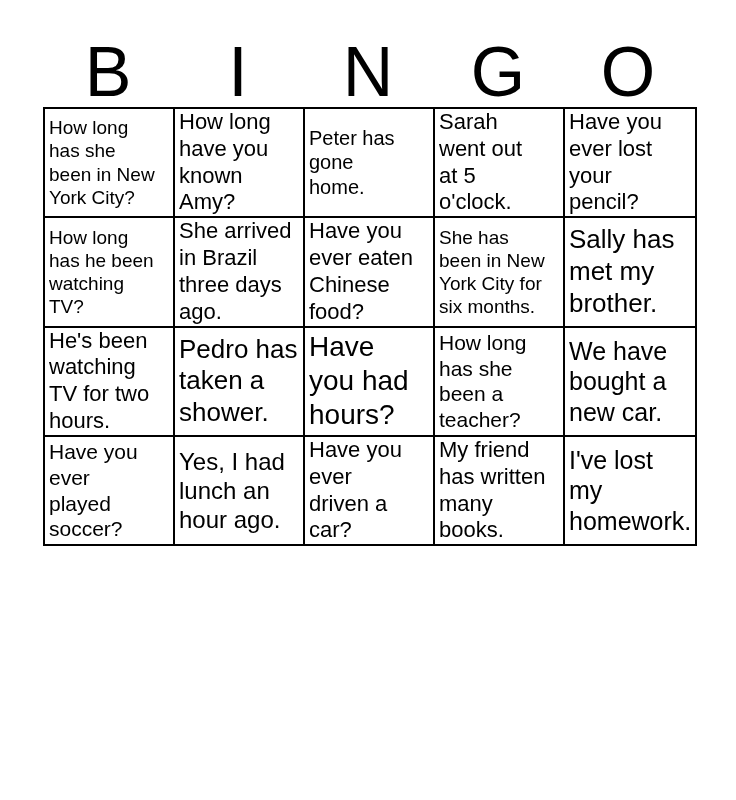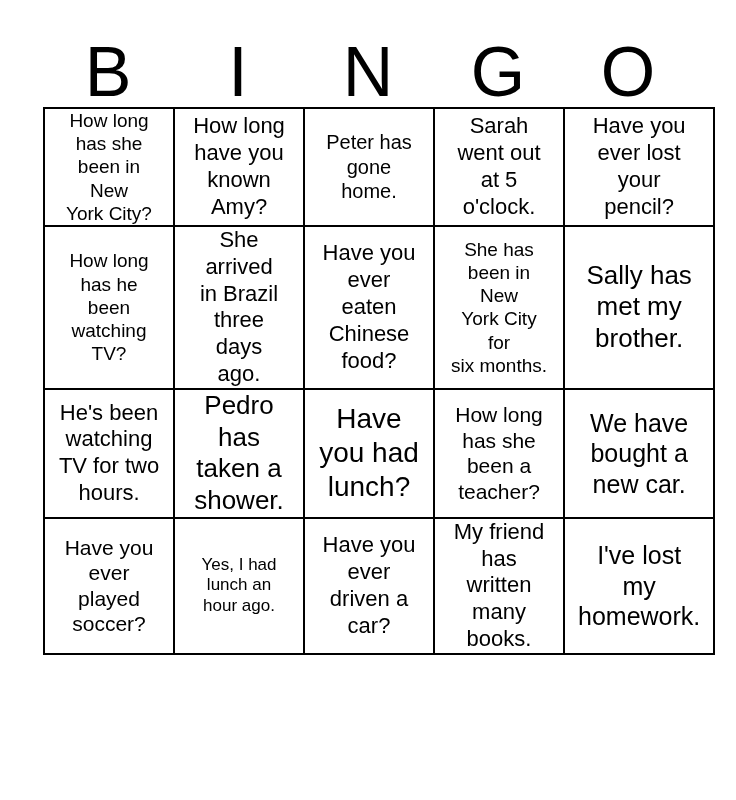--- a/index.html
+++ b/index.html
@@ -36,25 +36,24 @@
     top: 107px;
     border-collapse: collapse;
     table-layout: fixed;
     background: #ffffff;
   }
   table.grid td {
     width: 130px;
     height: 106px;
     box-sizing: border-box;
     border: 2px solid #000000;
-    text-align: center;
     vertical-align: middle;
     white-space: pre-line;
     line-height: 1.22;
-    padding: 0 13px;
+    padding: 0 4px;
     color: #000000;
   }
 </style>
 </head>
 <body>
 
 <div class="title-row">
   <span class="title-letter">B</span>
   <span class="title-letter">I</span>
   <span class="title-letter">N</span>
@@ -109,35 +108,35 @@
     <tr>
       <td style="font-size:22px">He's been
 watching
 TV for two
 hours.</td>
       <td style="font-size:26px">Pedro has
 taken a
 shower.</td>
       <td style="font-size:28px">Have
 you had
-lunch?</td>
+hours?</td>
       <td style="font-size:21px">How long
 has she
 been a
 teacher?</td>
       <td style="font-size:25px">We have
 bought a
 new car.</td>
     </tr>
     <tr>
       <td style="font-size:21px">Have you
 ever
 played
 soccer?</td>
-      <td style="font-size:17px">Yes, I had
+      <td style="font-size:24px">Yes, I had
 lunch an
 hour ago.</td>
       <td style="font-size:22px">Have you
 ever
 driven a
 car?</td>
       <td style="font-size:22px">My friend
 has written
 many
 books.</td>

